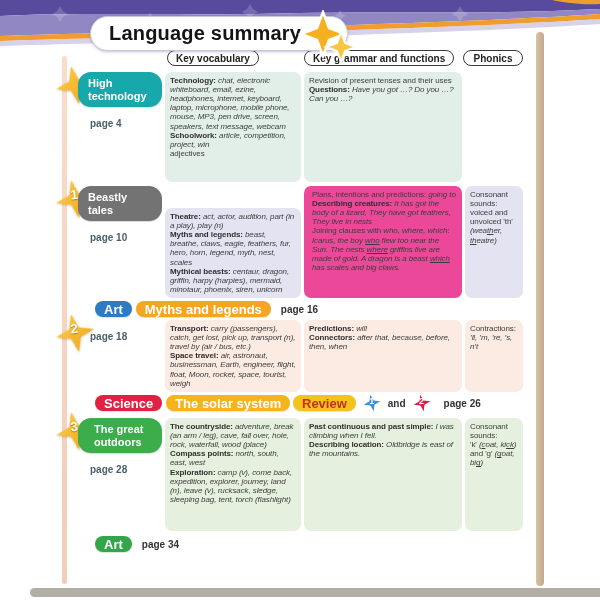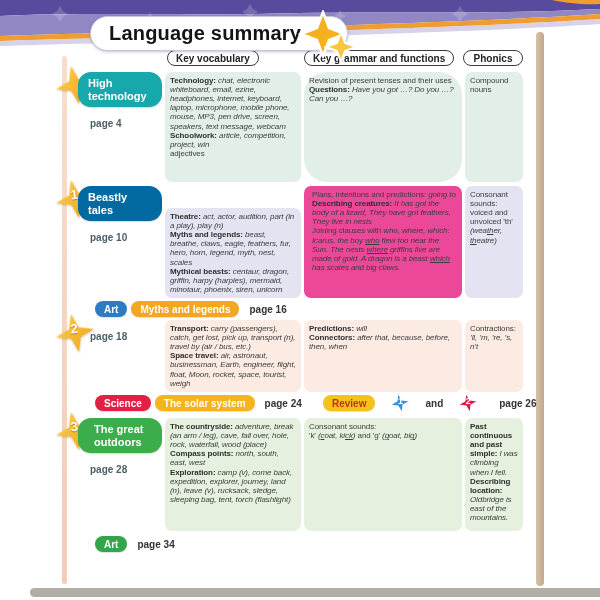--- a/index.html
+++ b/index.html
@@ -27,23 +27,23 @@
   .ri{font-style:italic;}
   .riu{font-style:italic;text-decoration:underline;}
   .label-cell{position:relative;}
   .star-wrap{position:absolute;left:-9px;top:-7px;width:40px;height:40px;transform:rotate(-12deg);z-index:1;}
   .star-wrap svg{width:100%;height:100%;filter:drop-shadow(0 1px 1px rgba(150,90,0,.4));}
   .star-num{position:absolute;left:0;top:8px;width:40px;text-align:center;font-size:13px;font-weight:bold;color:#fff;text-shadow:0 1px 1px #b97b10;transform:rotate(6deg);}
   .unit-pill{position:relative;z-index:2;margin-left:14px;display:inline-block;max-width:78px;color:#fff;font-weight:bold;font-size:11px;line-height:1.15;padding:5px 8px 5px 10px;border-radius:13px;box-shadow:0 1px 1px rgba(0,0,0,.15);}
   .unit-page{margin:11px 0 0 26px;font-size:10px;font-weight:600;color:#4b5f68;}
   
   .band{position:absolute;left:95px;width:440px;height:18px;display:flex;align-items:center;gap:4px;}
-  .pill{display:inline-flex;align-items:center;justify-content:center;height:16px;border-radius:9px;padding:0 9px;font-size:10px;font-weight:bold;color:#fff;white-space:nowrap;box-shadow:0 1px 1px rgba(0,0,0,.12);text-align:right;}
+  .pill{display:inline-flex;align-items:center;justify-content:center;height:16px;border-radius:9px;padding:0 9px;font-size:13px;font-weight:bold;color:#fff;white-space:nowrap;box-shadow:0 1px 1px rgba(0,0,0,.12);text-align:right;}
   .band-page{margin-left:6px;font-size:10px;font-weight:600;color:#333;white-space:nowrap;}
-  .review-wrap{position:absolute;left:228px;top:-2px;display:flex;align-items:center;gap:14px;}
+  .review-wrap{position:absolute;left:198px;top:-2px;display:flex;align-items:center;gap:5px;}
   .review-star{position:relative;width:22px;height:22px;}
   .review-star svg{width:100%;height:100%;}
   .review-star span{position:absolute;left:0;top:4px;width:22px;text-align:center;font-size:9px;font-weight:bold;color:#fff;}
   .and-text{font-size:10px;font-weight:600;color:#333;}
 </style>
 </head>
 <body>
 
 <div class="banner">
   <svg width="600" height="50" viewBox="0 0 600 50">
@@ -88,38 +88,35 @@
                 <stop offset="1" stop-color="#eda112"></stop>
               </linearGradient>
             </defs>
             <polygon points="50,2 62,38 98,50 62,62 50,98 38,62 2,50 38,38" fill="url(#g)"></polygon>
           </svg></div><div class="unit-pill" style="background: rgb(23, 168, 172);">High technology</div><div class="unit-page">page 4</div></div>
       <div class="cell" style="background: rgb(226, 239, 233);">
         <div class="para"><span class="rb">Technology:</span><span class="ri"> chat, electronic whiteboard, email, ezine, headphones, internet, keyboard, laptop, microphone, mobile phone, mouse, MP3, pen drive, screen, speakers, text message, webcam</span></div>
         <div class="para"><span class="rb">Schoolwork:</span><span class="ri"> article, competition, project, win</span></div>
         <div class="para"><span class="rn">adjectives</span></div>
       </div>
-      <div class="cell" style="background: rgb(226, 239, 233); border-radius: 23px;">
+      <div class="cell" style="background: rgb(226, 239, 233);">
         <div class="para"><span class="rn">Revision of present tenses and their uses</span></div>
         <div class="para"><span class="rb">Questions:</span><span class="ri"> Have you got …? Do you …? Can you …?</span></div>
       </div>
-      <div class="cell" style="background: rgb(226, 239, 233);">
-        <div class="para"><span class="rn">Compound nouns</span></div>
-      </div>
     </div>
     <div class="row" style="top: 186px; min-height: 110px;">
       <div class="label-cell"><div class="star-wrap"><svg viewBox="0 0 100 100">
             <defs>
               <linearGradient id="g1" x1="0" y1="0" x2="1" y2="1">
                 <stop offset="0" stop-color="#ffd04f"></stop>
                 <stop offset="1" stop-color="#eda112"></stop>
               </linearGradient>
             </defs>
             <polygon points="50,2 62,38 98,50 62,62 50,98 38,62 2,50 38,38" fill="url(#g1)"></polygon>
-          </svg><span class="star-num">1</span></div><div class="unit-pill" style="background: #0369a1;">Beastly tales</div><div class="unit-page">page 10</div></div>
+          </svg><span class="star-num">1</span></div><div class="unit-pill" style="background: #737373;">Beastly tales</div><div class="unit-page">page 10</div></div>
       <div class="cell" style="background: rgb(227, 227, 241); margin-top: 22px;">
         <div class="para"><span class="rb">Theatre:</span><span class="ri"> act, actor, audition, part (in a play), play (n)</span></div>
         <div class="para"><span class="rb">Myths and legends:</span><span class="ri"> beast, breathe, claws, eagle, feathers, fur, hero, horn, legend, myth, nest, scales</span></div>
         <div class="para"><span class="rb">Mythical beasts:</span><span class="ri"> centaur, dragon, griffin, harpy (harpies), mermaid, minotaur, phoenix, siren, unicorn</span></div>
       </div>
       <div class="cell" style="background: #ec4899; padding-left: 8px;">
         <div class="para"><span class="rn">Plans, intentions and predictions: </span><span class="ri">going to</span></div>
         <div class="para"><span class="rb">Describing creatures:</span><span class="ri"> It has got the body of a lizard, They have got feathers, They live in nests</span></div>
         <div class="para"><span class="rn">Joining clauses with </span><span class="ri">who, where, which</span><span class="rn">:</span></div>
         <div class="para"><span class="ri">Icarus, the boy </span><span class="riu">who</span><span class="ri"> flew too near the Sun. The nests </span><span class="riu">where</span><span class="ri"> griffins live are made of gold. A dragon is a beast </span><span class="riu">which</span><span class="ri"> has scales and big claws.</span></div>
@@ -182,25 +179,25 @@
               </linearGradient>
             </defs>
             <polygon points="50,2 62,38 98,50 62,62 50,98 38,62 2,50 38,38" fill="url(#g3)"></polygon>
           </svg><span class="star-num">3</span></div><div class="unit-pill" style="background: rgb(59, 173, 75); padding-left: 16px;">The great outdoors</div><div class="unit-page">page 28</div></div>
       <div class="cell" style="background: rgb(229, 240, 222);">
         <div class="para"><span class="rb">The countryside:</span><span class="ri"> adventure, break (an arm / leg), cave, fall over, hole, rock, waterfall, wood (place)</span></div>
         <div class="para"><span class="rb">Compass points:</span><span class="ri"> north, south, east, west</span></div>
         <div class="para"><span class="rb">Exploration:</span><span class="ri"> camp (v), come back, expedition, explorer, journey, land (n), leave (v), rucksack, sledge, sleeping bag, tent, torch (flashlight)</span></div>
       </div>
       <div class="cell" style="background: rgb(229, 240, 222);">
+        <div class="para"><span class="rb">Past continuous and past simple:</span><span class="ri"> I was climbing when I fell.</span></div>
+        <div class="para"><span class="rb">Describing location:</span><span class="ri"> Oldbridge is east of the mountains.</span></div>
+      </div>
+      <div class="cell" style="background: rgb(229, 240, 222);">
         <div class="para"><span class="rn">Consonant sounds:</span></div>
         <div class="para"><span class="rn">'k' </span><span class="ri">(</span><span class="riu">c</span><span class="ri">oat, ki</span><span class="riu">ck</span><span class="ri">)</span><span class="rn"> and 'g' </span><span class="ri">(</span><span class="riu">g</span><span class="ri">oat, bi</span><span class="riu">g</span><span class="ri">)</span></div>
-      </div>
-      <div class="cell" style="background: rgb(229, 240, 222);">
-        <div class="para"><span class="rb">Past continuous and past simple:</span><span class="ri"> I was climbing when I fell.</span></div>
-        <div class="para"><span class="rb">Describing location:</span><span class="ri"> Oldbridge is east of the mountains.</span></div>
       </div>
     </div>
     <div class="band" style="top: 535px;">
       <span class="pill" style="background: rgb(51, 166, 76);">Art</span>
       <span class="band-page">page 34</span>
     </div>
   </div>
 
 </body></html>

